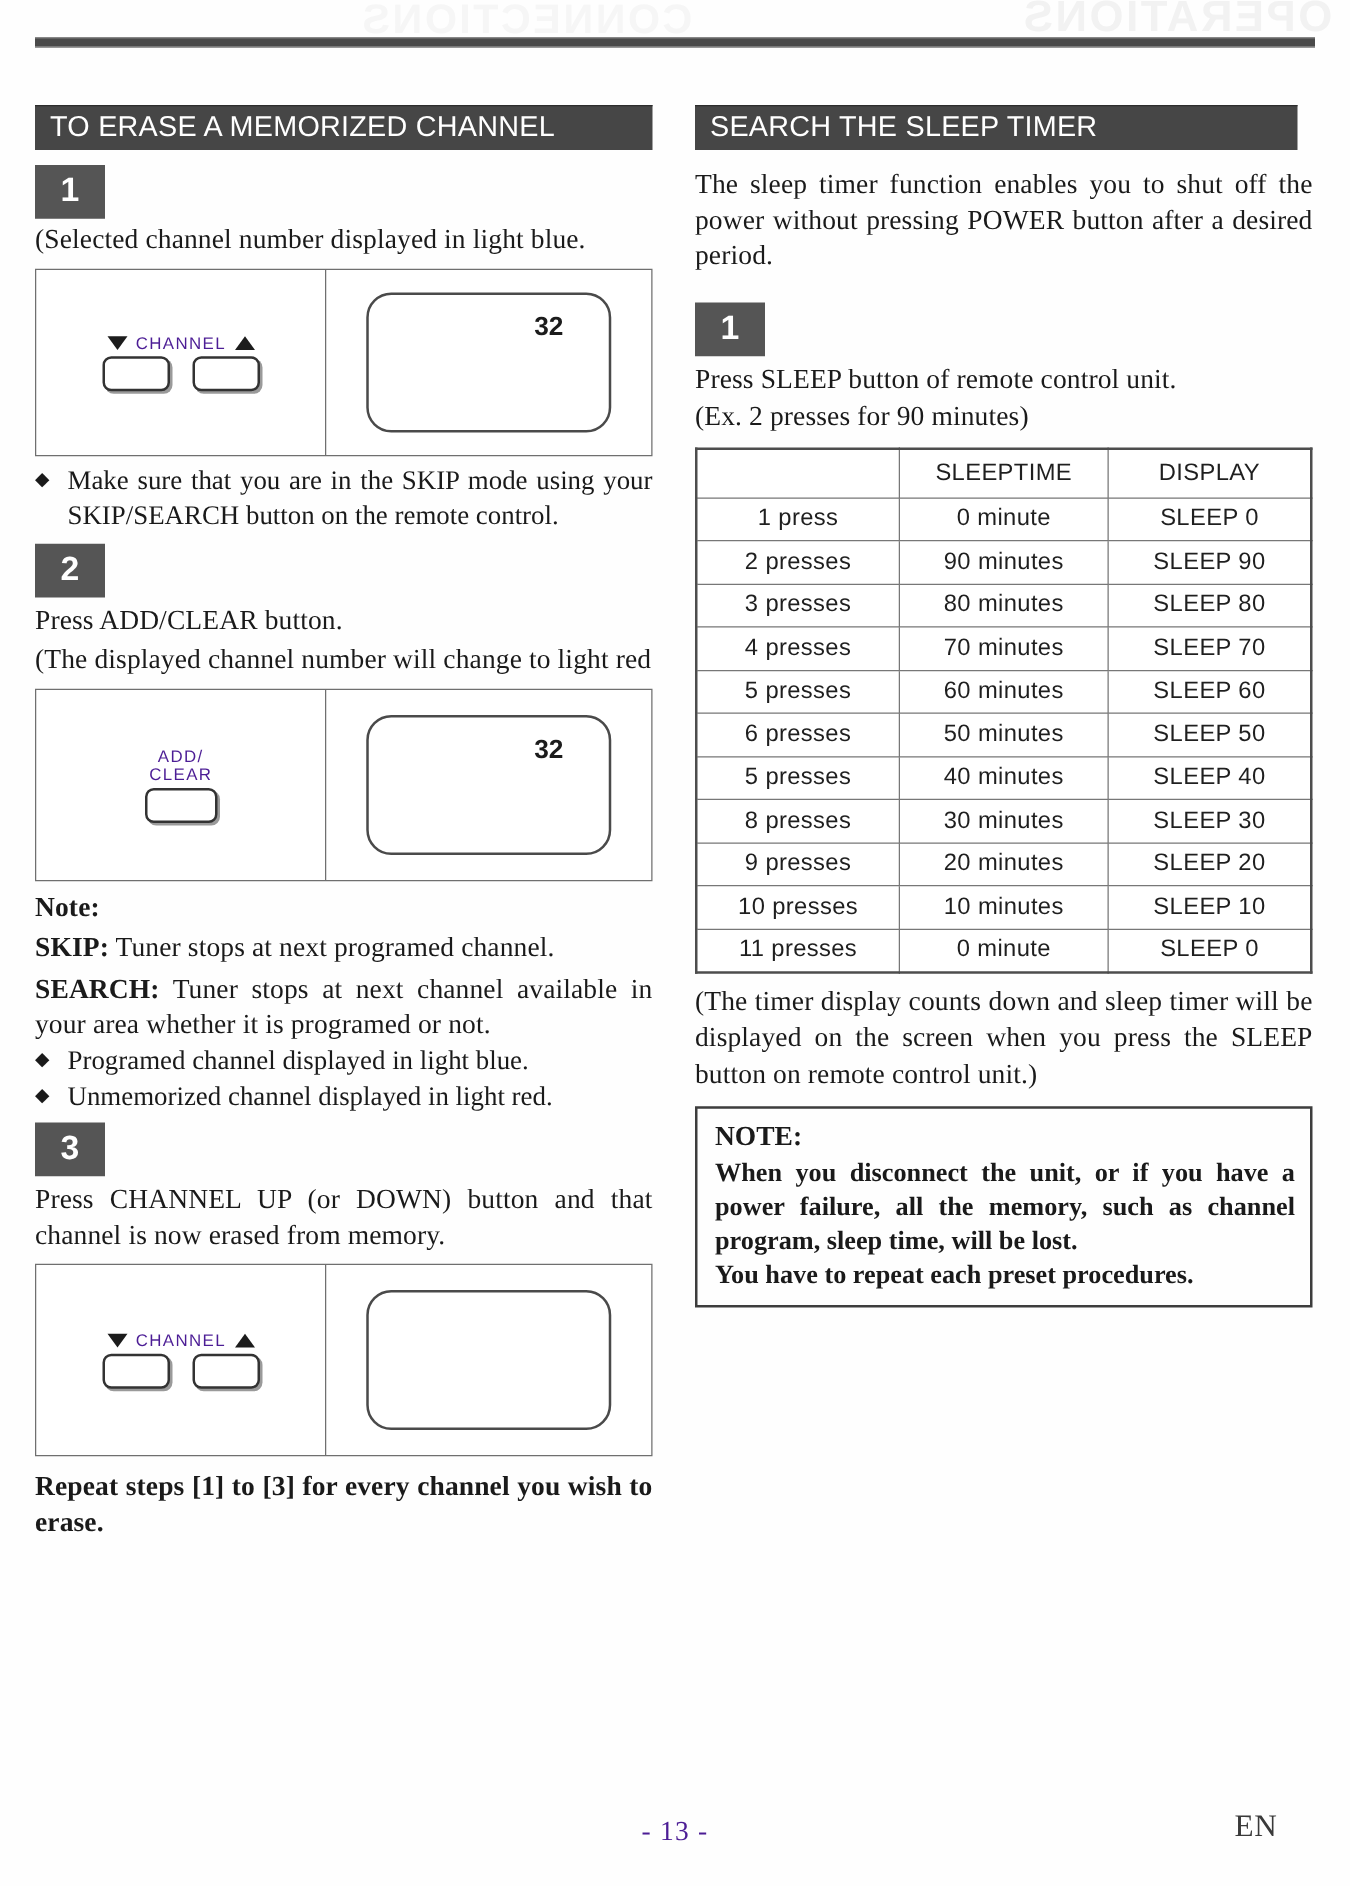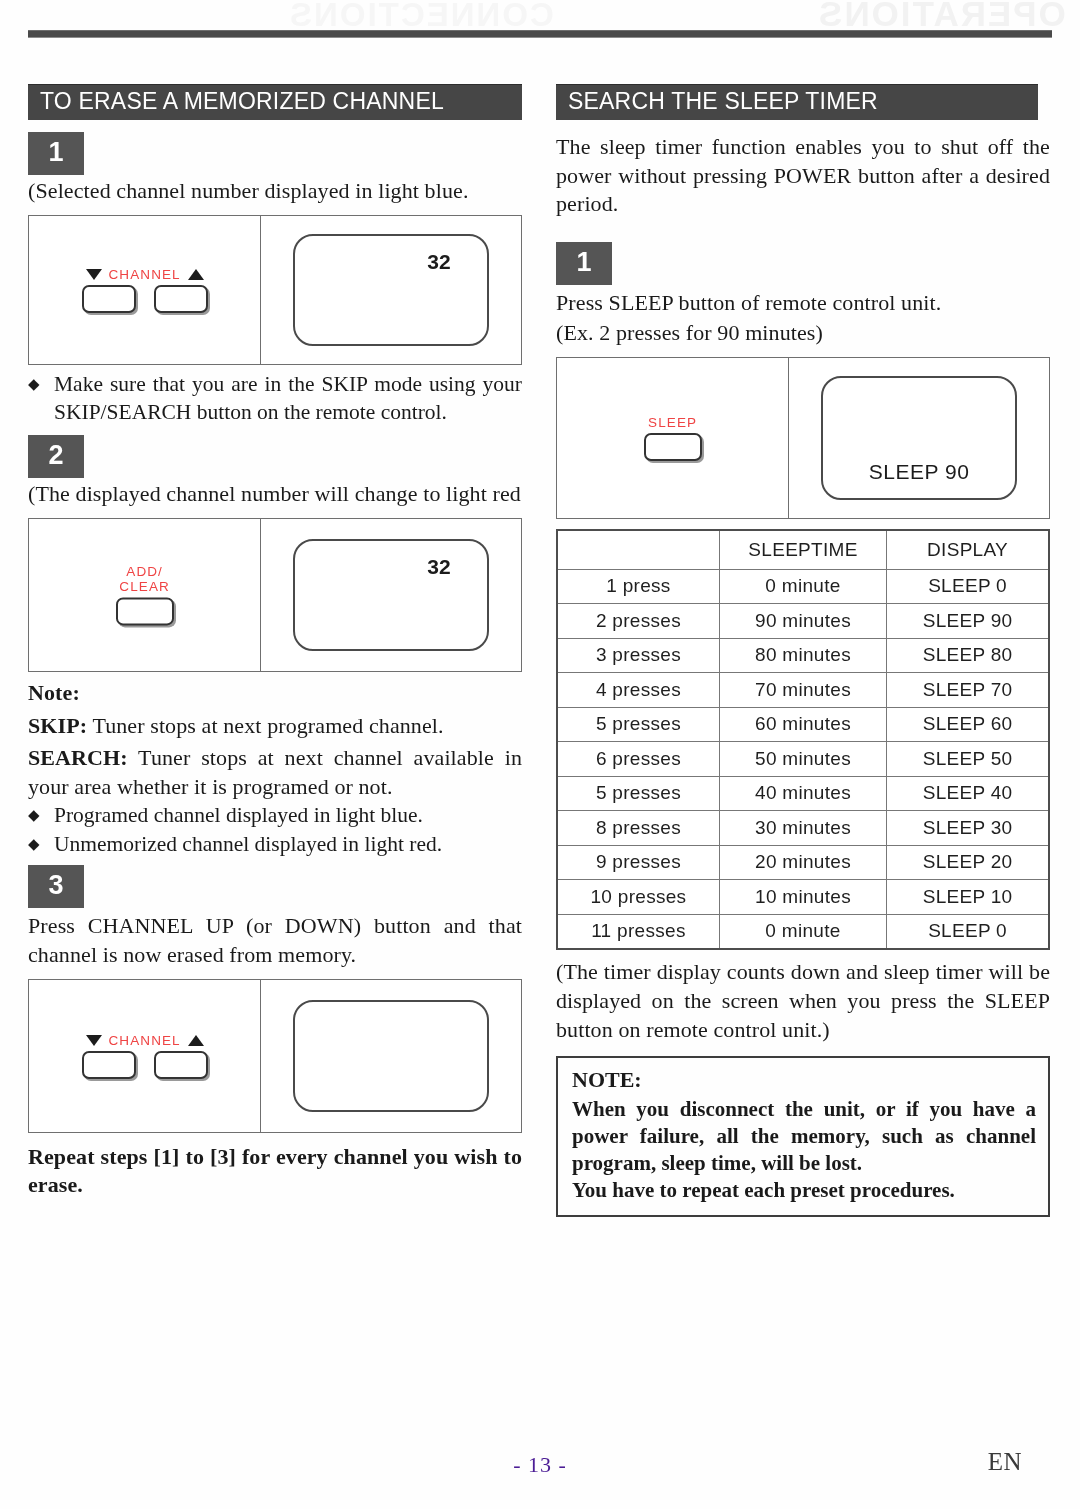--- a/index.html
+++ b/index.html
@@ -148,21 +148,21 @@
     position: absolute;
     left: 50%;
     top: 50%;
     transform: translate(-50%, -50%);
     text-align: center;
   }
   .btn-caption {
     font-family: "Liberation Sans", sans-serif;
     font-size: 13.5px;
     letter-spacing: 1.1px;
-    color: #ef4444;
+    color: #4c1d95;
     display: flex;
     align-items: center;
     justify-content: center;
     gap: 7px;
     margin-bottom: 3px;
     white-space: nowrap;
   }
   .btn-caption.stack {
     display: block;
     line-height: 1.12;
@@ -325,20 +325,21 @@
           <span class="bullet-mark">◆</span>
           <span class="bullet-text">Make sure that you are in the SKIP mode using your SKIP/SEARCH button on the remote control.</span>
         </div>
       </div>
     </div>
 
     <div>
       <div style="margin-top:9px;">
         <span class="step-chip">2</span>
       </div>
+      <p class="body noj">Press ADD/CLEAR button.</p>
       <p class="body tight">(The displayed channel number will change to light red</p>
 
       <div class="figure">
         <div class="fig-left" style="height:152px;">
           <div class="btn-cluster">
             <div class="btn-caption stack">
               <div>ADD/</div>
               <div>CLEAR</div>
             </div>
             <div class="key-row">
@@ -407,37 +408,20 @@
 
     <p class="body" style="margin-top:13px;">The sleep timer function enables you to shut off the power without pressing POWER button after a desired period.</p>
 
     <div>
       <div style="margin-top:23px;">
         <span class="step-chip">1</span>
       </div>
       <p class="body noj">Press SLEEP button of remote control unit.</p>
       <p class="body noj tight">(Ex. 2 presses for 90 minutes)</p>
 
-      <div class="figure">
-        <div class="fig-left" style="height:160px;">
-          <div class="btn-cluster">
-            <div class="btn-caption stack">
-              <div>SLEEP</div>
-            </div>
-            <div class="key-row">
-              <div class="key wide"></div>
-            </div>
-          </div>
-        </div>
-        <div class="fig-right">
-          <div class="screen" style="height:120px;">
-            <span class="screen-sleep">SLEEP 90</span>
-          </div>
-        </div>
-      </div>
     </div>
 
     <table class="sleep-table">
       <thead>
         <tr>
           <td class="col-a"></td>
           <td class="col-b">SLEEPTIME</td>
           <td class="col-c">DISPLAY</td>
         </tr>
       </thead>

